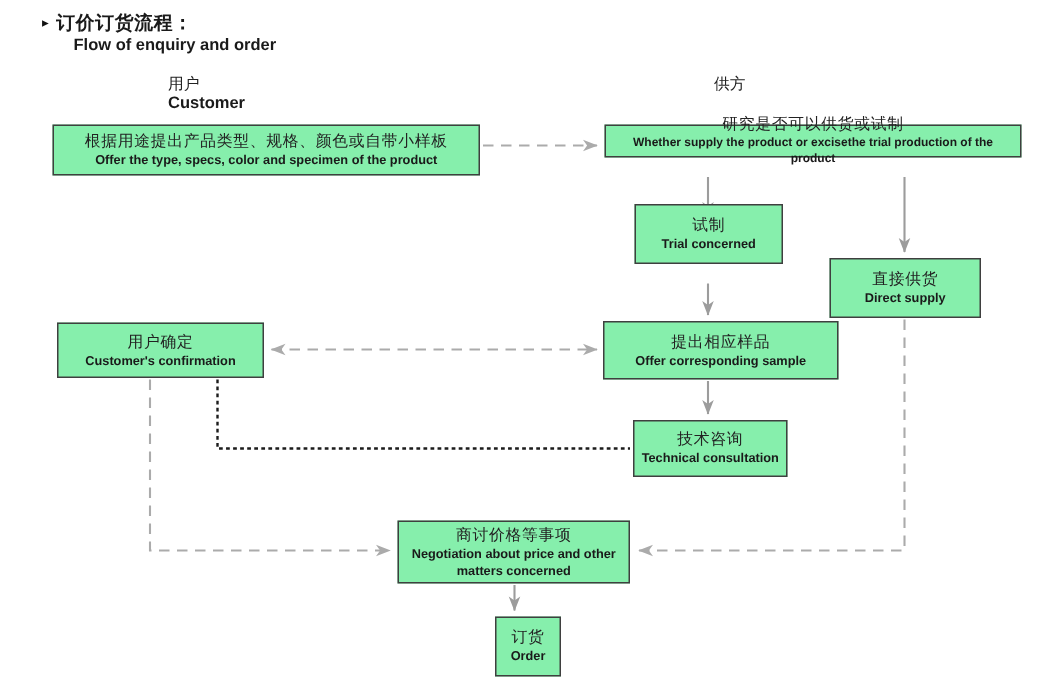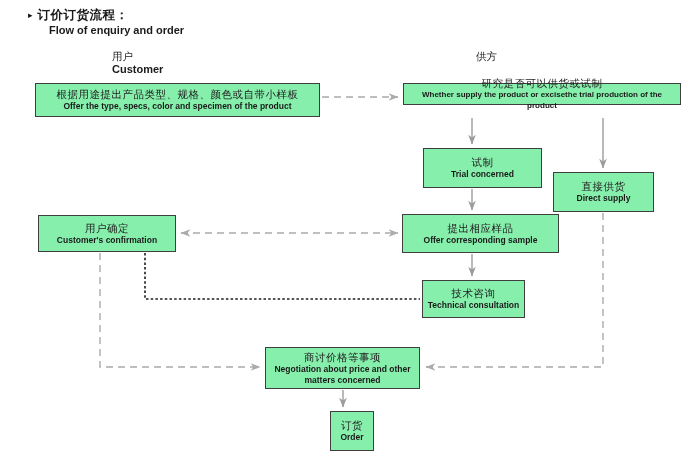--- a/index.html
+++ b/index.html
@@ -72,21 +72,21 @@
   <div class="fbox" style="left:35px;top:83px;width:285px;height:34px;">
     <span class="zh">根据用途提出产品类型、规格、颜色或自带小样板</span>
     <span class="en">Offer the type, specs, color and specimen of the product</span>
   </div>
 
   <div class="fbox" style="left:403px;top:83px;width:278px;height:22px;">
     <span class="zh">研究是否可以供货或试制</span>
     <span class="en" style="font-size:8px;">Whether supply the product or excisethe trial production of the product</span>
   </div>
 
-  <div class="fbox" style="left:423px;top:148px;width:119px;height:40px;">
+  <div class="fbox" style="left:423px;top:136px;width:99px;height:40px;">
     <span class="zh">试制</span>
     <span class="en">Trial concerned</span>
   </div>
 
   <div class="fbox" style="left:553px;top:172px;width:101px;height:40px;">
     <span class="zh">直接供货</span>
     <span class="en">Direct supply</span>
   </div>
 
   <div class="fbox" style="left:38px;top:215px;width:138px;height:37px;">

